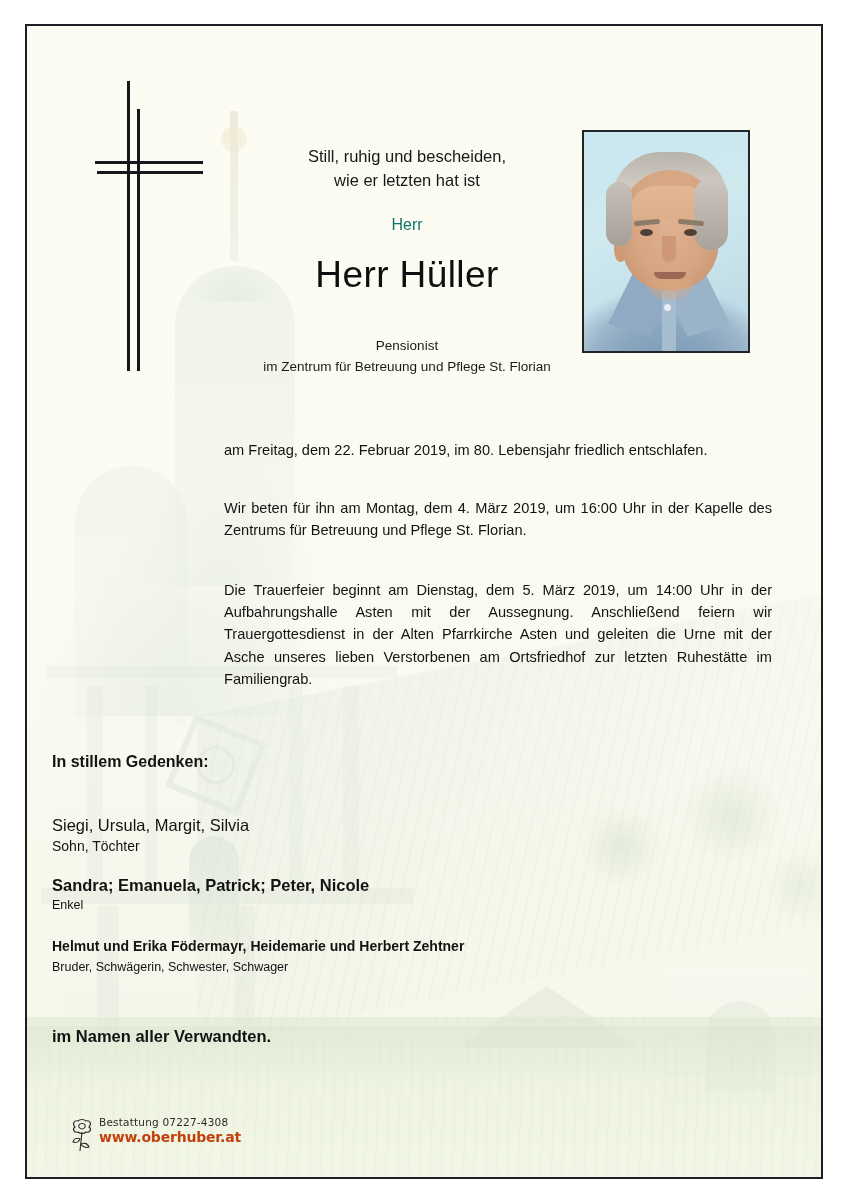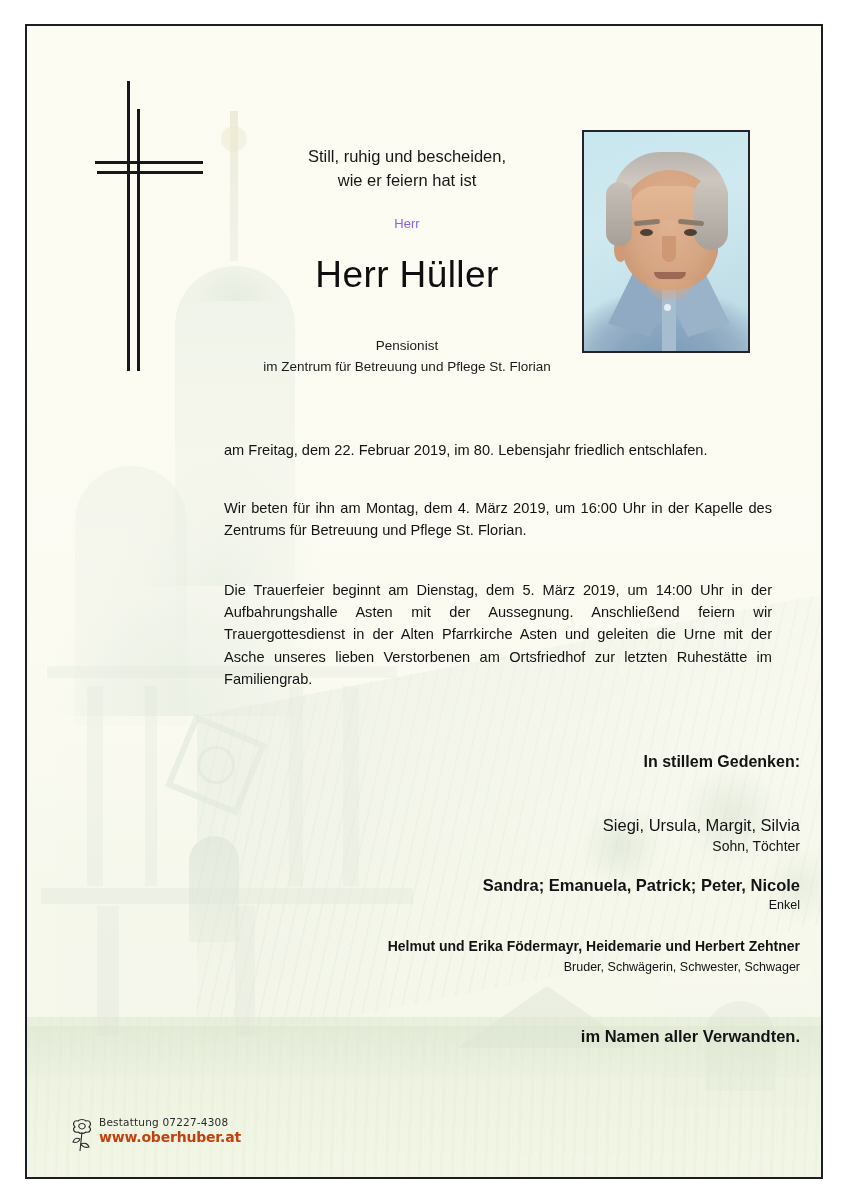--- a/index.html
+++ b/index.html
@@ -239,41 +239,41 @@
   .ph-earL,.ph-earR{ position:absolute; width:13px; height:26px; border-radius:50%; background:#cf9a76; top:104px; }
   .ph-earL{ left:30px; } .ph-earR{ right:30px; }
 
   
   .intro{
     position:absolute; left:200px; top:119px; width:360px;
     text-align:center; font-size:16.5px; color:#171717; line-height:1.45;
   }
   .herr{
     position:absolute; left:200px; top:190px; width:360px;
-    text-align:center; font-size:13px; color:#8b5cf6;
+    text-align:center; font-size:16px; color:#0f766e;
   }
   .name{
     position:absolute; left:190px; top:228px; width:380px;
     text-align:center; font-size:37px; color:#0f0f0f; letter-spacing:.4px;
   }
   .role{
     position:absolute; left:180px; top:310px; width:400px;
     text-align:center; font-size:13.5px; color:#1b1b1b; line-height:1.55;
   }
 
   .para{
     position:absolute; left:197px; width:548px;
     font-size:14.6px; color:#131313; line-height:1.52;
     text-align:justify; text-justify:inter-word;
   }
   #p1{ top:413px; }
   #p2{ top:471px; }
   #p3{ top:553px; }
 
-  .center-line{ position:absolute; left:25px; width:748px; text-align:right; color:#131313; }
+  .center-line{ position:absolute; left:25px; width:748px; text-align:left; color:#131313; }
   #gedenken{ top:727px; font-size:16px; font-weight:bold; }
   #grp1-n{ top:790px; font-size:16.5px; font-weight:normal; }
   #grp1-r{ top:812px; font-size:14px; }
   #grp2-n{ top:850px; font-size:16.5px; font-weight:bold; }
   #grp2-r{ top:872px; font-size:12.5px; }
   #grp3-n{ top:912px; font-size:14px; font-weight:bold; }
   #grp3-r{ top:934px; font-size:12.5px; }
   #closing{ top:1001px; font-size:16.5px; font-weight:bold; }
 
   
@@ -354,21 +354,21 @@
     <div class="ph-browR"></div>
     <div class="ph-eyeL"></div>
     <div class="ph-eyeR"></div>
     <div class="ph-nose"></div>
     <div class="ph-mouth"></div>
     <div class="ph-chin"></div>
   </div>
 
   <div class="intro">
     <div>Still, ruhig und bescheiden,</div>
-    <div>wie er feiern hat ist</div>
+    <div>wie er letzten hat ist</div>
   </div>
 
   <div class="herr">Herr</div>
 
   <div class="name">Herr Hüller</div>
 
   <div class="role">
     <div>Pensionist</div>
     <div>im Zentrum für Betreuung und Pflege St. Florian</div>
   </div>

